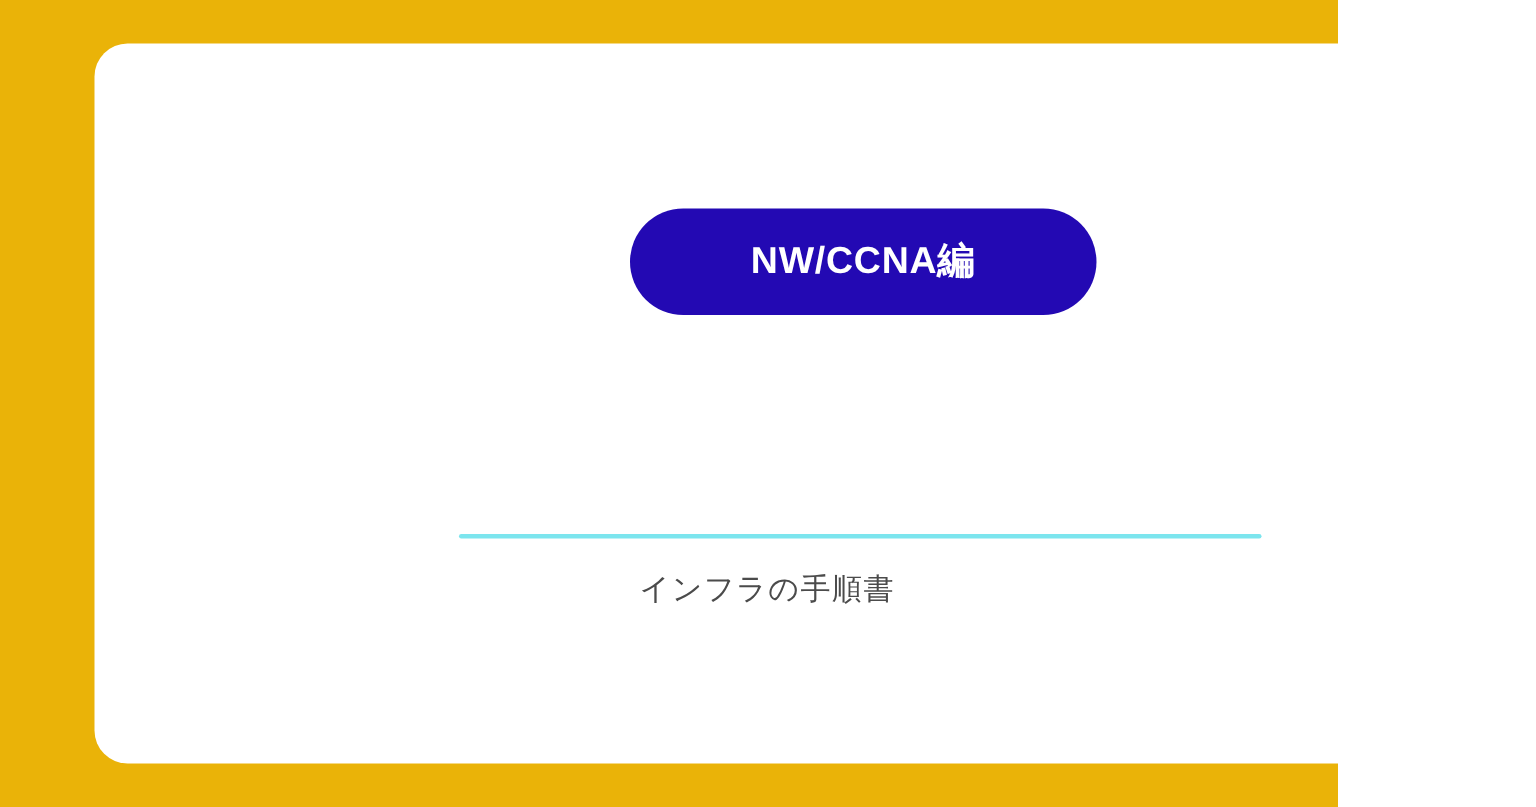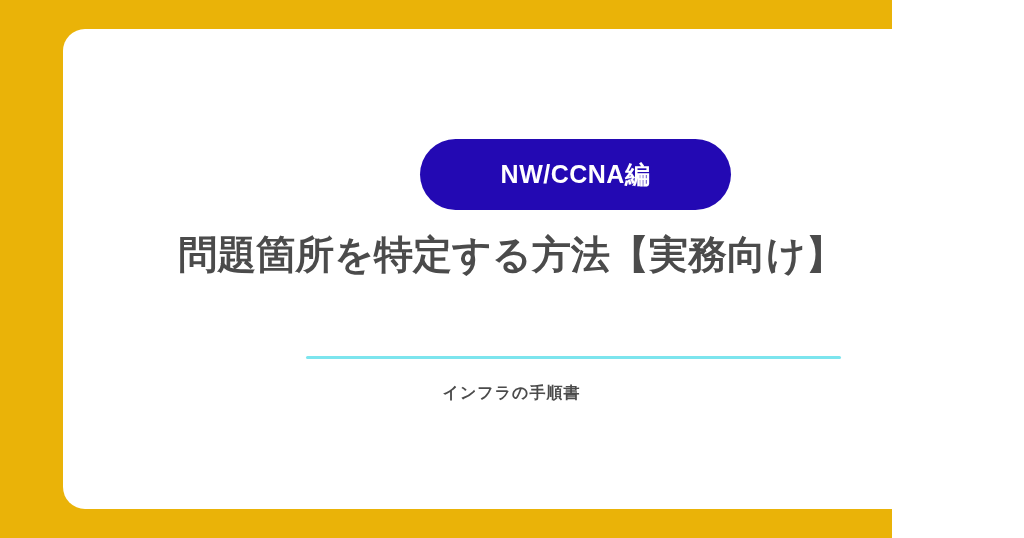--- a/index.html
+++ b/index.html
@@ -92,40 +92,39 @@
   
   .subtitle-wrap {
     position: absolute;
     left: 0;
     right: 0;
     top: 348px;      
     text-align: center;
   }
   .subtitle {
     color: #4b4b4b;
-    font-size: 16px;
-    font-weight: bold;
+    font-size: 20px;
+    font-weight: normal;
     line-height: 32px;
     letter-spacing: 1px;
     white-space: nowrap;
   }
 </style>
 </head>
 <body>
 
 <div id="eyecatch">
 
   <div class="card">
 
     <div class="badge">
       <span class="badge-label">NW/CCNA編</span>
     </div>
 
     <div class="title-block">
-      <div class="title-line">問題箇所を特定する方法【実務向け】</div>
     </div>
 
     <div class="divider"></div>
 
     <div class="subtitle-wrap">
       <span class="subtitle">インフラの手順書</span>
     </div>
 
   </div>
 </div>

